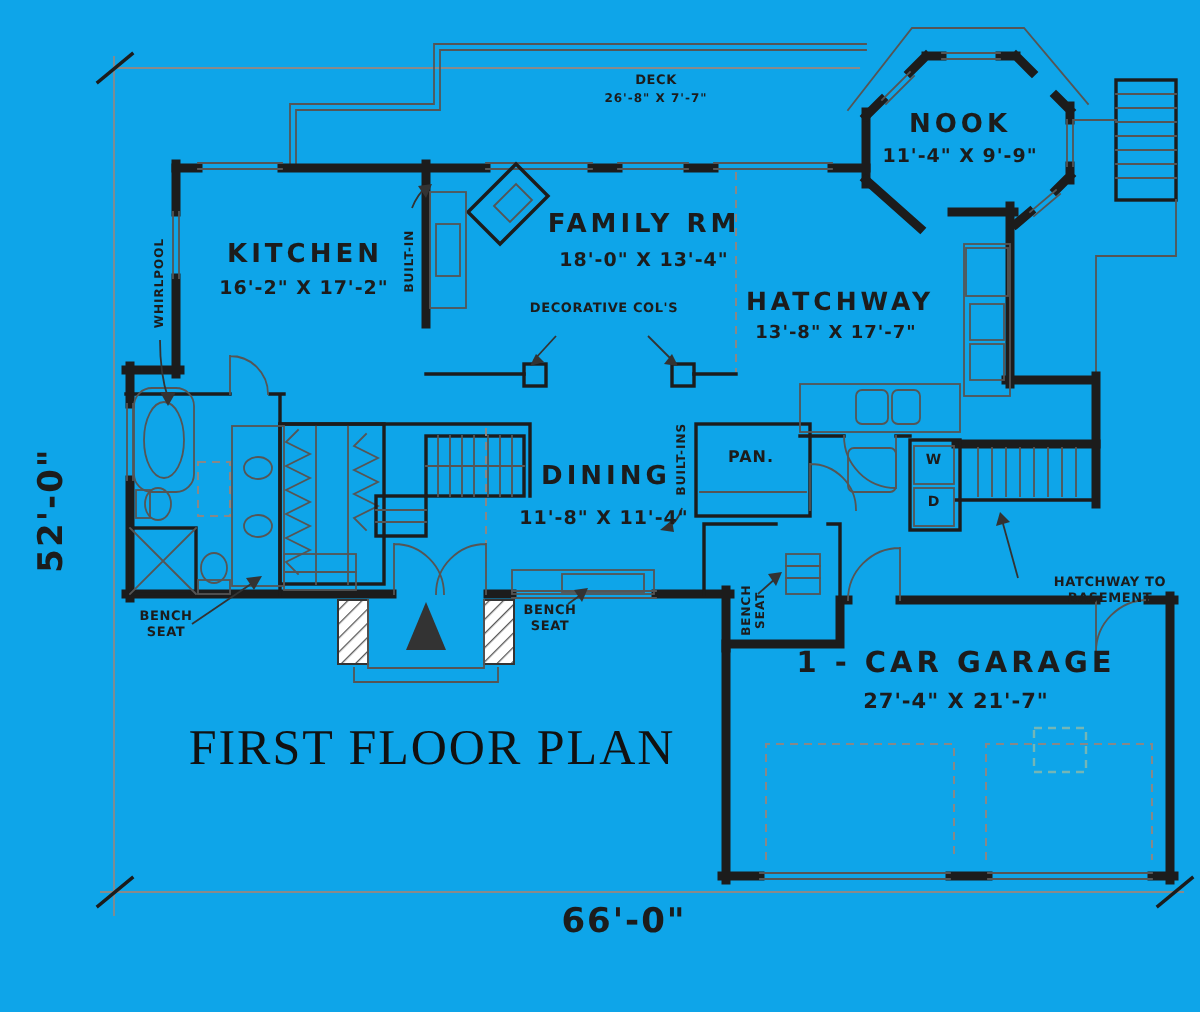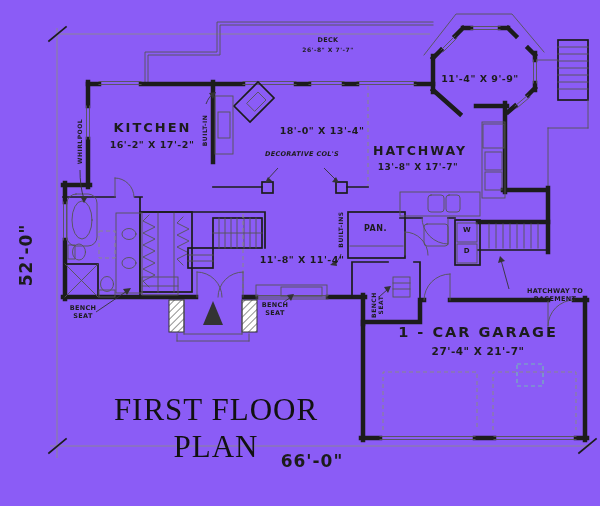--- a/index.html
+++ b/index.html
@@ -1,26 +1,26 @@
 <!DOCTYPE html>
 <html><head>
 <meta charset="utf-8">
 <style>
   html,body{margin:0;padding:0;background:#fff;}
   #plan{
-    position:relative;width:600px;height:506px;background:#8b5cf6;overflow:hidden;
+    position:relative;width:600px;height:506px;background:#0ea5e9;overflow:hidden;
     font-family:"DejaVu Sans",sans-serif;color:#1c1c1c;
   }
   #plan svg{position:absolute;left:0;top:0;}
   .lbl{position:absolute;font-weight:bold;text-align:center;line-height:1.18;letter-spacing:.5px;white-space:pre-line;}
   .room{font-size:13px;letter-spacing:2px;}
   .dims{font-size:9.5px;letter-spacing:.5px;}
   .tiny{font-size:6.5px;letter-spacing:.3px;}
   .vert{transform:rotate(-90deg);transform-origin:center center;}
-  .title{font-family:"Liberation Serif",serif;font-weight:normal;font-size:31px;letter-spacing:1px;color:#111;margin-top:32px;}
+  .title{font-family:"Liberation Serif",serif;font-weight:normal;font-size:25px;letter-spacing:1px;color:#111;}
   .bigdim{font-size:17px;letter-spacing:1px;}
   
   .w{stroke:#1c1c1c;stroke-width:4.5;fill:none;stroke-linecap:square;}
   .m{stroke:#1c1c1c;stroke-width:1.7;fill:none;stroke-linecap:square;}
   .t{stroke:#555;stroke-width:.9;fill:none;stroke-linecap:square;}
   .dim{stroke:#8a8a8a;stroke-width:.9;fill:none;}
   .dash{stroke:#888;stroke-width:1;fill:none;stroke-dasharray:4 3;}
   .cyan{stroke:#74b6b6;stroke-width:1.2;fill:none;stroke-dasharray:4 3;}
   .arrow{stroke:#333;stroke-width:.9;fill:none;}
   .ah{fill:#333;stroke:none;}
@@ -216,32 +216,35 @@
     <path class="arrow" d="M379,297 L388,289"></path>
         <polygon class="ah" points="391,286 384,287 388,293"></polygon>
     <path class="arrow" d="M509,289 L501,260"></path>
         <polygon class="ah" points="500,256 498,263 505,261"></polygon>
   </g>
 </svg>
 
   <div class="lbl tiny" style="left:300px;top:37px;width:56px;">DECK</div>
   <div class="lbl" style="left:292px;top:46px;width:72px;font-size:6px;">26'-8" X 7'-7"</div>
 
+  <div class="lbl room" style="left:440px;top:55px;width:80px;">NOOK</div>
   <div class="lbl dims" style="left:436px;top:73px;width:88px;">11'-4" X 9'-9"</div>
 
   <div class="lbl room" style="left:105px;top:120px;width:95px;">KITCHEN</div>
   <div class="lbl dims" style="left:98px;top:139px;width:108px;">16'-2" X 17'-2"</div>
 
+  <div class="lbl room" style="left:252px;top:105px;width:140px;">FAMILY RM</div>
   <div class="lbl dims" style="left:260px;top:125px;width:124px;">18'-0" X 13'-4"</div>
 
   <div class="lbl room" style="left:362px;top:144px;width:116px;font-size:12.5px;">HATCHWAY</div>
   <div class="lbl dims" style="left:362px;top:162px;width:112px;font-size:9px;">13'-8" X 17'-7"</div>
 
-  <div class="lbl tiny" style="left:262px;top:151px;width:80px;font-style:italic;">DECORATIVE COL'S</div>
-
+  <div class="lbl tiny" style="left:262px;top:151px;width:80px;">DECORATIVE COL'S</div>
+
+  <div class="lbl room" style="left:248px;top:231px;width:110px;">DINING</div>
   <div class="lbl dims" style="left:244px;top:254px;width:116px;">11'-8" X 11'-4"</div>
 
   <div class="lbl" style="left:353px;top:224px;width:34px;font-size:8px;text-align:right;">PAN.</div>
 
   <div class="lbl room" style="left:372px;top:324px;width:212px;font-size:14.5px;">1 - CAR GARAGE</div>
   <div class="lbl dims" style="left:392px;top:345px;width:172px;font-size:10.5px;">27'-4" X 21'-7"</div>
 
   <div class="lbl tiny" style="left:516px;top:288px;width:78px;">HATCHWAY TO BASEMENT</div>
 
   <div class="lbl tiny" style="left:64px;top:305px;width:38px;">BENCH SEAT</div>

